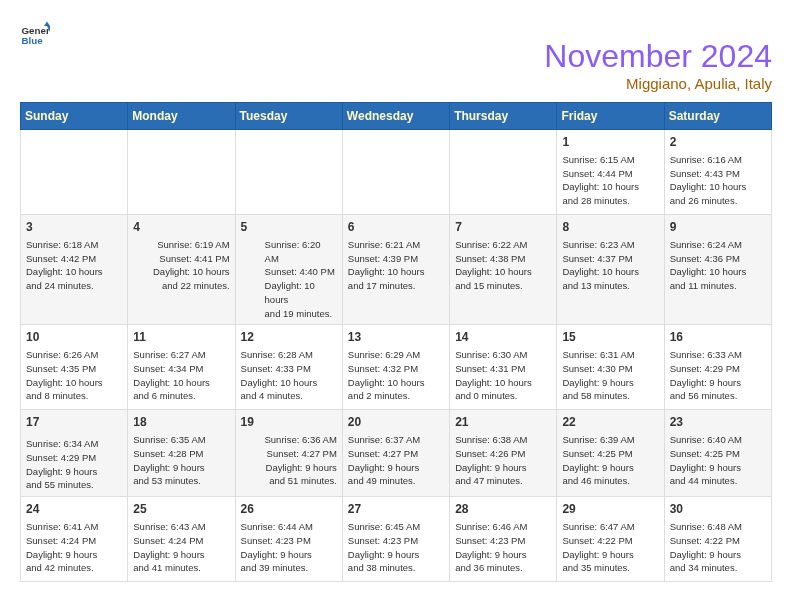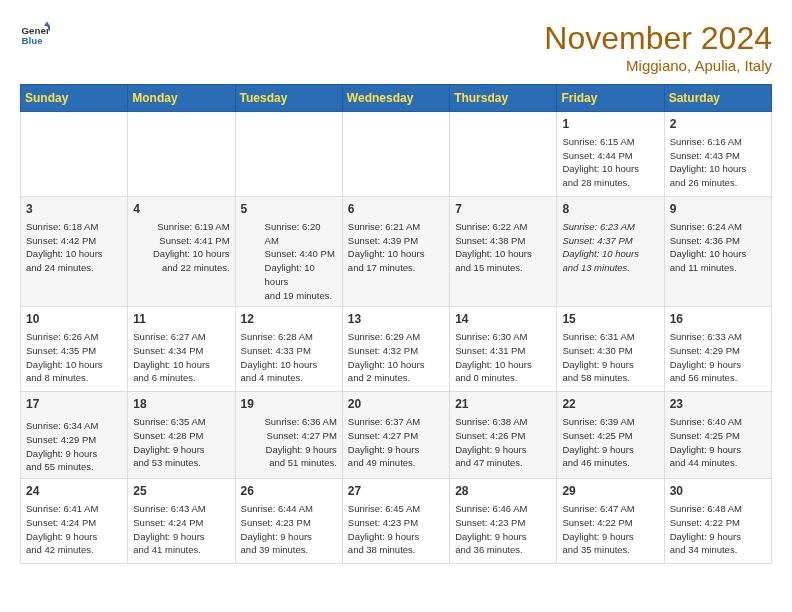--- a/index.html
+++ b/index.html
@@ -23,35 +23,36 @@
     }
     .logo-icon {
       width: 30px;
       height: 30px;
     }
     .title-section {
       text-align: right;
     }
     .month-title {
       font-size: 32px;
-      color: #a16207;
+      color: #8b5cf6;
       font-weight: normal;
+      margin-top: 18px;
     }
     .location {
       font-size: 15px;
       color: #a16207;
     }
     table {
       width: 100%;
       border-collapse: collapse;
       font-size: 10.5px;
     }
     thead tr th {
       background-color: #2a6db5;
-      color: #fde047;
+      color: #fef9c3;
       padding: 6px 4px;
       text-align: left;
       font-size: 12px;
       font-weight: bold;
       border: 1px solid #1a5da5;
     }
     tbody tr {
       border-bottom: 1px solid #ccc;
     }
     tbody tr:nth-child(odd) {
@@ -168,21 +169,21 @@
         </td>
         <td>
           <span class="day-num">7</span>
           <div class="day-info" style="white-space: pre-line;">Sunrise: 6:22 AM
 Sunset: 4:38 PM
 Daylight: 10 hours
 and 15 minutes.</div>
         </td>
         <td>
           <span class="day-num">8</span>
-          <div class="day-info" style="white-space: pre-line; font-style: italic;">Sunrise: 6:23 AM
+          <div class="day-info" style="white-space: pre-line;">Sunrise: 6:23 AM
 Sunset: 4:37 PM
 Daylight: 10 hours
 and 13 minutes.</div>
         </td>
         <td>
           <span class="day-num">9</span>
           <div class="day-info" style="white-space: pre-line;">Sunrise: 6:24 AM
 Sunset: 4:36 PM
 Daylight: 10 hours
 and 11 minutes.</div>

